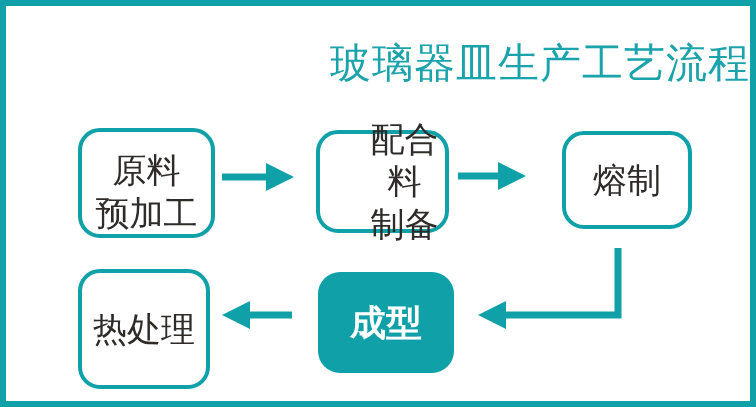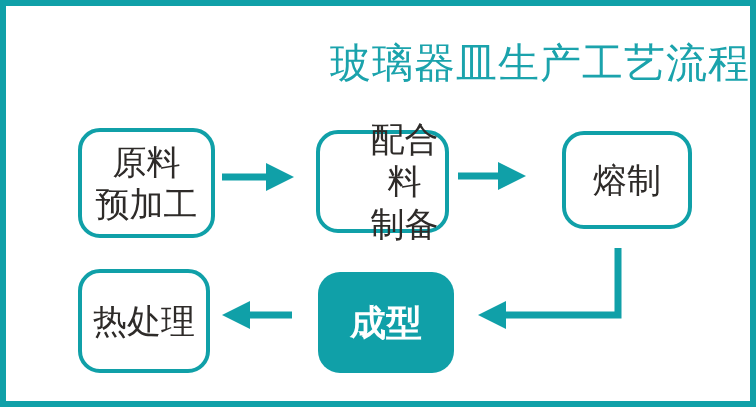--- a/index.html
+++ b/index.html
@@ -45,24 +45,24 @@
   .node.outlined{
     background:var(--bg);
     border:4px solid var(--accent);
   }
   .node.filled{
     background:var(--accent);
     color:#FFFFFF;
     font-weight:700;
     font-size:36px;
   }
-  .node-pretreat{left:72px;top:122px;width:137px;height:110px;}
+  .node-pretreat{left:72px;top:122px;width:137px;height:110px;align-items:flex-end;}
   .node-batch{left:310px;top:124px;width:133px;height:103px;padding-left:44px;}
   .node-melt{left:556px;top:125px;width:130px;height:98px;}
-  .node-heat{left:72px;top:263px;width:132px;height:104px;}
+  .node-heat{left:72px;top:263px;width:132px;height:120px;}
   .node-form{left:312px;top:266px;width:136px;height:101px;}
   .arrow-layer{
     position:absolute;
     left:0;top:0;
     width:744px;height:395px;
     pointer-events:none;
   }
   .arrow-layer line,.arrow-layer polyline{
     stroke:var(--accent);
     stroke-width:7;

